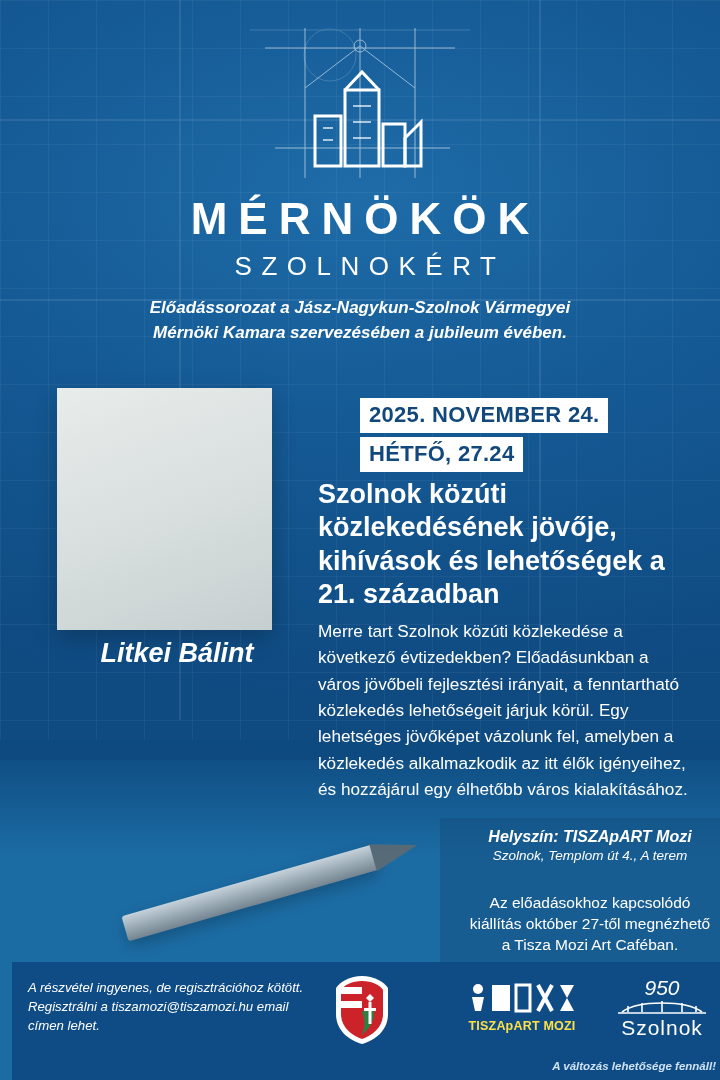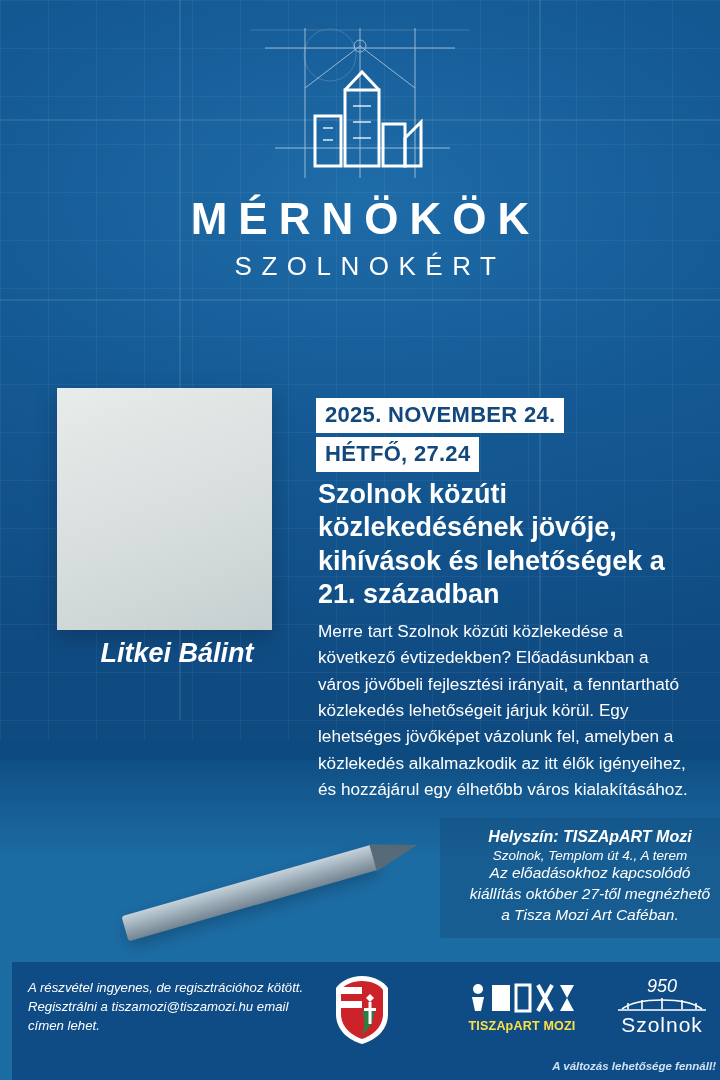--- a/index.html
+++ b/index.html
@@ -142,20 +142,21 @@
   }
   .date-line {
     display: inline-block;
     background: #ffffff;
     color: #12487c;
     font-weight: bold;
     font-size: 22px;
     letter-spacing: 0.3px;
     padding: 4px 9px 5px 9px;
     margin-bottom: 4px;
+    margin-left: 44px;
   }
   .talk-title {
     position: absolute;
     left: 318px; top: 478px;
     width: 372px;
     color: #ffffff;
     font-size: 27px;
     font-weight: bold;
     line-height: 1.24;
   }
@@ -182,24 +183,23 @@
     font-style: italic;
     font-weight: bold;
     font-size: 16px;
   }
   .venue .v2 {
     font-style: italic;
     font-size: 13.5px;
     margin-top: 2px;
   }
   .venue .v3 {
-    font-style: italic;
     font-size: 15.5px;
     line-height: 1.35;
-    margin-top: 0;
+    margin-top: 30px;
   }
   
   .footer {
     position: absolute;
     left: 12px; bottom: 0; width: 720px; height: 118px;
     background: #0f4c86;
   }
   .footer-note {
     position: absolute;
     left: 16px; top: 16px;
@@ -234,21 +234,21 @@
     margin-top: 5px;
   }
   .szolnok {
     position: absolute;
     left: 598px; top: 14px;
     width: 104px;
     text-align: center;
     color: #ffffff;
   }
   .szolnok .num {
-    font-size: 18px;
+    font-size: 21px;
     font-style: italic;
   }
   .szolnok .word {
     font-size: 21px;
     letter-spacing: 1px;
     margin-top: 2px;
   }
   .tagline {
     position: absolute;
     right: 16px; bottom: 8px;
@@ -306,20 +306,24 @@
         <line x1="108" y1="110" x2="126" y2="110"></line>
       </g>
     </svg>
   </div>
 
   <div class="brand">
     <div class="line1">MÉRNÖKÖK</div>
     <div class="line2">SZOLNOKÉRT</div>
   </div>
 
+  <div class="subtitle">
+    <div>Előadássorozat a Jász-Nagykun-Szolnok Vármegyei</div>
+    <div>Mérnöki Kamara szervezésében a jubileum évében.</div>
+  </div>
 
   <div class="portrait">
     <div class="bg"></div>
     <svg width="215" height="242" viewBox="0 0 215 242">
       <rect x="0" y="0" width="215" height="242" fill="#dde2e1"></rect>
       <path d="M20 242 C26 190 62 172 107 172 C152 172 188 190 194 242 Z" fill="#f2f4f6"></path>
       <path d="M55 242 C58 200 78 186 107 186 C136 186 156 200 159 242 Z" fill="#ffffff"></path>
       <path d="M96 150 L118 150 L124 188 L107 206 L90 188 Z" fill="#e8c6ad"></path>
       <ellipse cx="107" cy="104" rx="42" ry="51" fill="#f0cdb2"></ellipse>
       <path d="M65 92 C66 58 90 46 107 46 C126 46 148 58 149 94 C142 76 130 70 107 70 C86 70 72 76 65 92 Z" fill="#6e5344"></path>

